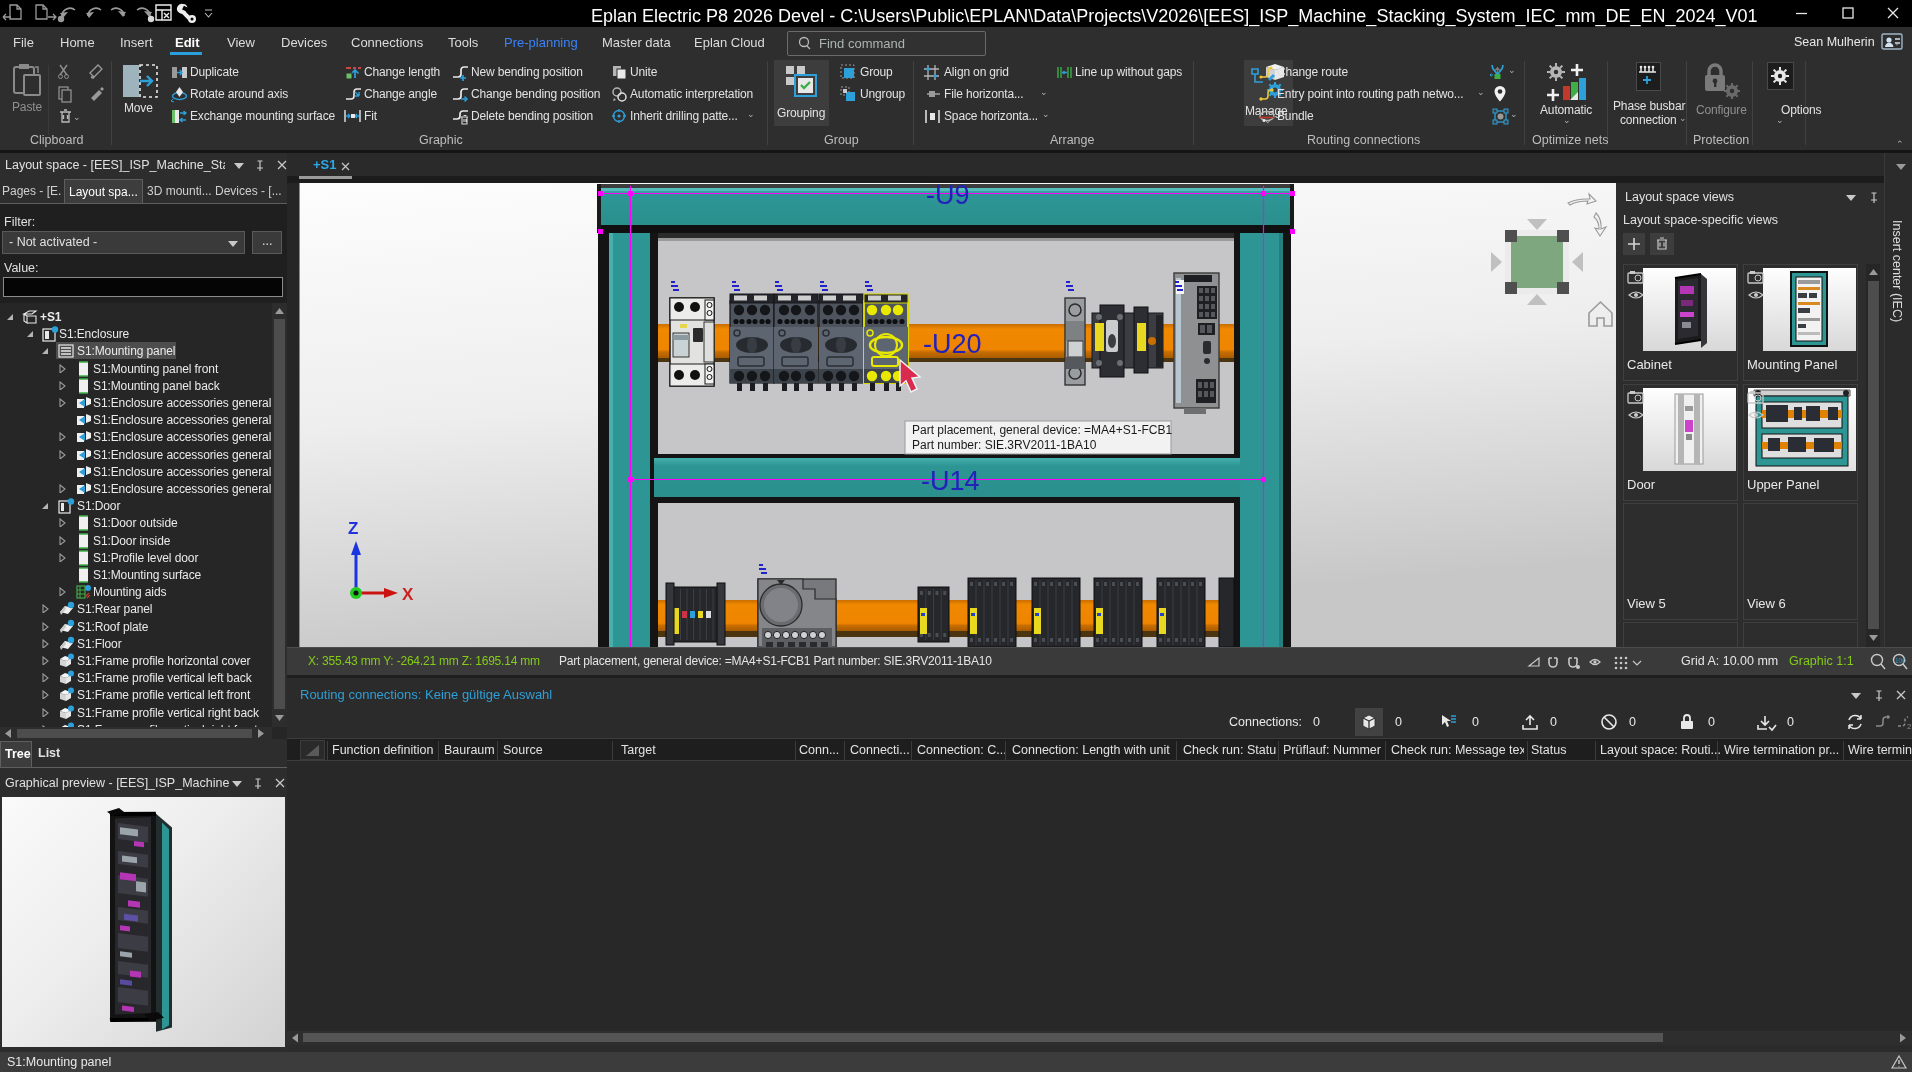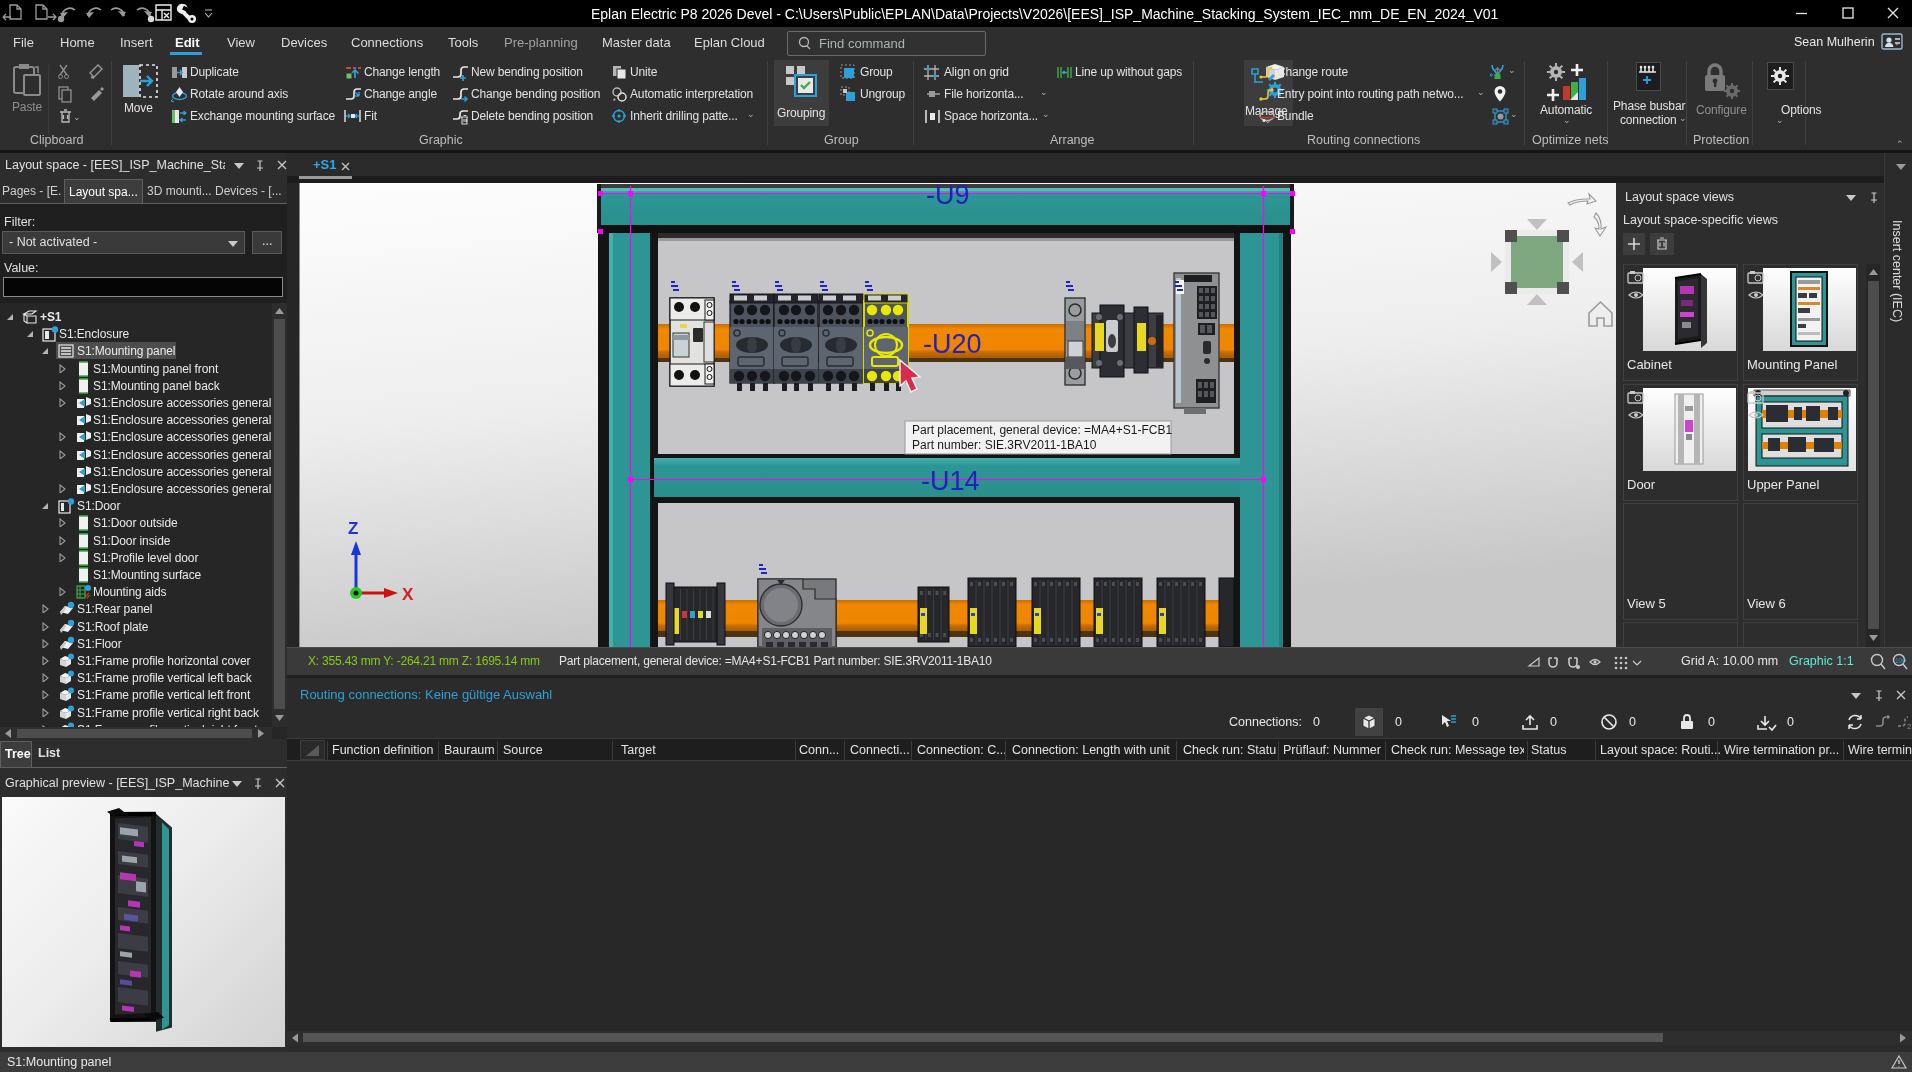--- a/index.html
+++ b/index.html
@@ -7,21 +7,21 @@
     font-family:"Liberation Sans", sans-serif; }
   #app { position:relative; width:1912px; height:1072px; }
   .abs { position:absolute; }
   .txt { position:absolute; white-space:nowrap; }
 </style>
 </head>
 <body>
 <div id="app">
 
 <div class="abs" id="titlebar" style="left:0;top:0;width:1912px;height:27px;background:#000;"></div>
-<div class="txt" style="left:591px;top:6px;font-size:14px;color:#fff;">Eplan Electric P8 2026 Devel - C:\Users\Public\EPLAN\Data\Projects\V2026\[EES]_ISP_Machine_Stacking_System_IEC_mm_DE_EN_2024_V01</div>
+<div class="txt" style="left:591px;top:6px;font-size:18px;color:#fff;">Eplan Electric P8 2026 Devel - C:\Users\Public\EPLAN\Data\Projects\V2026\[EES]_ISP_Machine_Stacking_System_IEC_mm_DE_EN_2024_V01</div>
 <div class="abs" id="qat" style="left:0;top:0;width:220px;height:27px;">
 <svg width="220" height="27" style="position:absolute;left:0;top:0">
  <g stroke="#9a9a9a" fill="none" stroke-width="1.3">
   <path d="M10 5 h7 l4 4 v10 h-11 z M17 5 v4 h4"></path>
   <path d="M3 17 h8 m-8 0 l3 -3 m-3 3 l3 3"></path>
   <path d="M36 5 h7 l4 4 v10 h-11 z M43 5 v4 h4"></path>
   <path d="M48 17 h8 m-8 6 l-0 0 m5 -9 l3 3 l-3 3"></path>
  </g>
  <g stroke="#9a9a9a" fill="none" stroke-width="1.6">
   <path d="M62 16 a8 8 0 0 1 13 -6"></path>
@@ -61,21 +61,21 @@
 <div class="abs" id="menubar" style="left:0;top:27px;width:1912px;height:30px;background:#2e2e2e;">
  <div class="txt" style="left:13px;top:8px;font-size:13px;color:#dcdcdc;">File</div>
  <div class="txt" style="left:60px;top:8px;font-size:13px;color:#dcdcdc;">Home</div>
  <div class="txt" style="left:120px;top:8px;font-size:13px;color:#dcdcdc;">Insert</div>
  <div class="txt" style="left:175px;top:8px;font-size:13px;color:#ffffff;font-weight:bold;">Edit</div>
  <div class="abs" style="left:170px;top:25px;width:32px;height:3px;background:#2b9fd9;"></div>
  <div class="txt" style="left:227px;top:8px;font-size:13px;color:#dcdcdc;">View</div>
  <div class="txt" style="left:281px;top:8px;font-size:13px;color:#dcdcdc;">Devices</div>
  <div class="txt" style="left:351px;top:8px;font-size:13px;color:#dcdcdc;">Connections</div>
  <div class="txt" style="left:448px;top:8px;font-size:13px;color:#dcdcdc;">Tools</div>
- <div class="txt" style="left:504px;top:8px;font-size:13px;color:#a3a3a3;">Pre-planning</div>
+ <div class="txt" style="left:504px;top:8px;font-size:13px;color:#3b82f6;">Pre-planning</div>
  <div class="txt" style="left:602px;top:8px;font-size:13px;color:#dcdcdc;">Master data</div>
  <div class="txt" style="left:694px;top:8px;font-size:13px;color:#dcdcdc;">Eplan Cloud</div>
  <div class="abs" style="left:787px;top:4px;width:199px;height:25px;background:#313131;border:1px solid #6a6a6a;border-radius:2px;">
    <svg width="16" height="16" style="position:absolute;left:9px;top:4px">
           <circle cx="7" cy="6" r="4.5" stroke="#b8b8b8" fill="none" stroke-width="1.3"></circle>
           <path d="M10 10 l3 3" stroke="#b8b8b8" stroke-width="1.3"></path>
         </svg>
    <div class="txt" style="left:31px;top:4px;font-size:13px;color:#aab4b2;">Find command</div>
  </div>
  <div class="txt" style="left:1794px;top:8px;font-size:12.5px;color:#e8e8e8;">Sean Mulherin</div>
@@ -1309,21 +1309,21 @@
           <circle cx="89" cy="11" r="1.3"></circle>
           <circle cx="94" cy="11" r="1.3"></circle>
           <circle cx="99" cy="11" r="1.3"></circle>
           <circle cx="89" cy="16" r="1.3"></circle>
           <circle cx="94" cy="16" r="1.3"></circle>
           <circle cx="99" cy="16" r="1.3"></circle>
         </g>
   <path d="M106 9 l4 4 l4 -4" stroke="#c9c9c9" fill="none" stroke-width="1.2"></path>
  </svg>
  <div class="txt" style="left:1394px;top:6px;font-size:12.5px;color:#e5e5e5;">Grid A: 10.00 mm</div>
- <div class="txt" style="left:1502px;top:6px;font-size:12.5px;color:#5eead4;">Graphic 1:1</div>
+ <div class="txt" style="left:1502px;top:6px;font-size:12.5px;color:#84cc16;">Graphic 1:1</div>
  <svg class="abs" width="46" height="22" style="left:1582px;top:3px">
   <circle cx="8" cy="9" r="5.5" fill="none" stroke="#c9c9c9" stroke-width="1.4"></circle>
         <path d="M12 13 l4 5" stroke="#c9c9c9" stroke-width="1.4"></path>
   <circle cx="30" cy="9" r="5.5" fill="none" stroke="#c9c9c9" stroke-width="1.4"></circle>
         <path d="M34 13 l4 5" stroke="#c9c9c9" stroke-width="1.4"></path>
         <text x="26" y="12" font-size="6.5" fill="#2d9fd9" font-family="Liberation Sans">100</text>
  </svg>
 </div>
 
 <div class="abs" id="routing" style="left:287px;top:675px;width:1625px;height:377px;background:#2b2b2b;">

